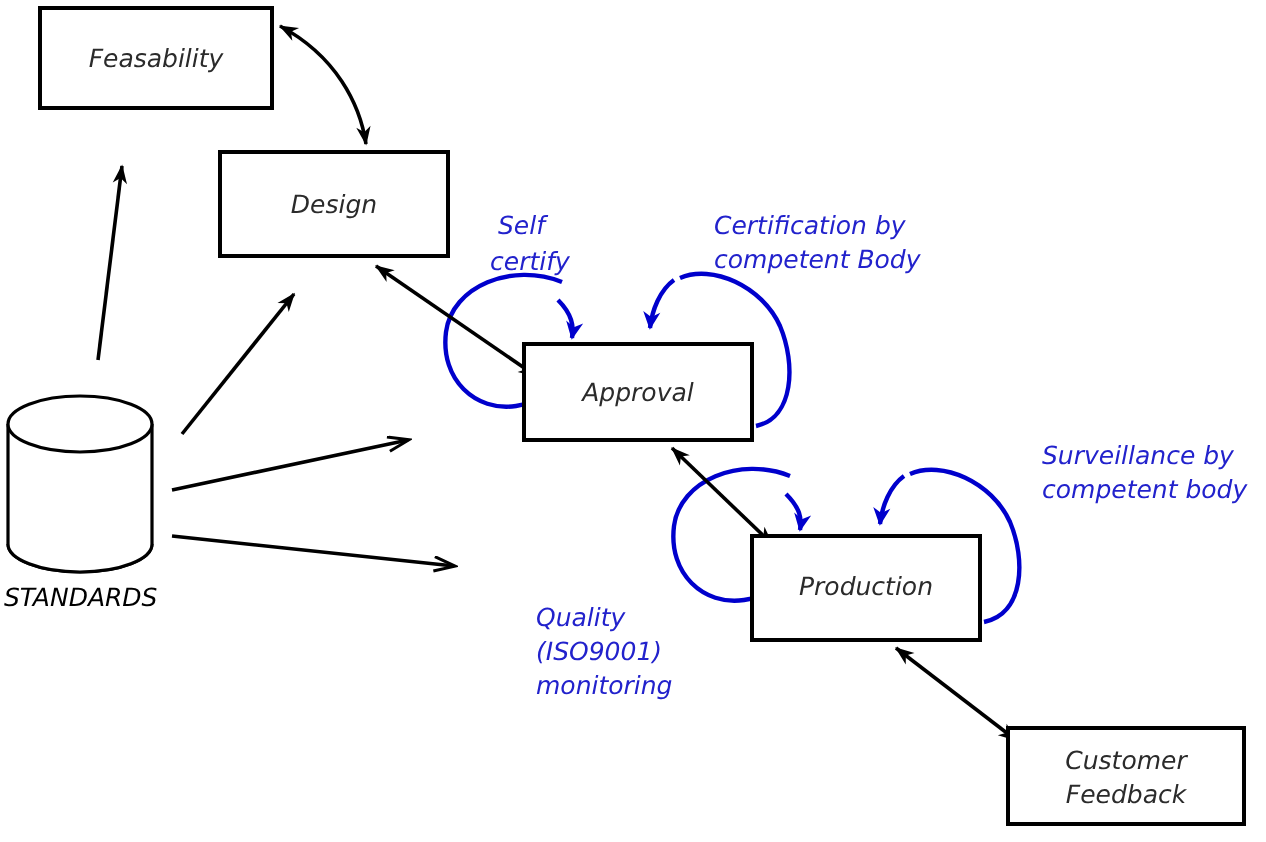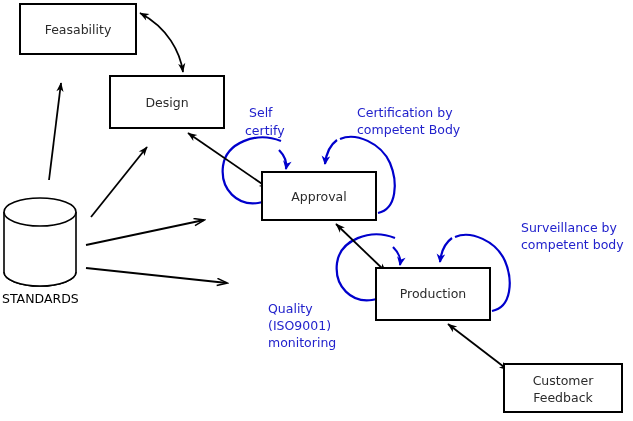--- a/index.html
+++ b/index.html
@@ -7,20 +7,21 @@
     padding: 0;
     background: #ffffff;
   }
   #canvas {
     position: relative;
     width: 633px;
     height: 421px;
     background: #ffffff;
     overflow: hidden;
     font-family: "DejaVu Sans", "Liberation Sans", sans-serif;
+    font-style: italic;
   }
   svg#diagram {
     position: absolute;
     left: 0;
     top: 0;
     width: 633px;
     height: 421px;
   }
   .node-box {
     fill: #ffffff;

